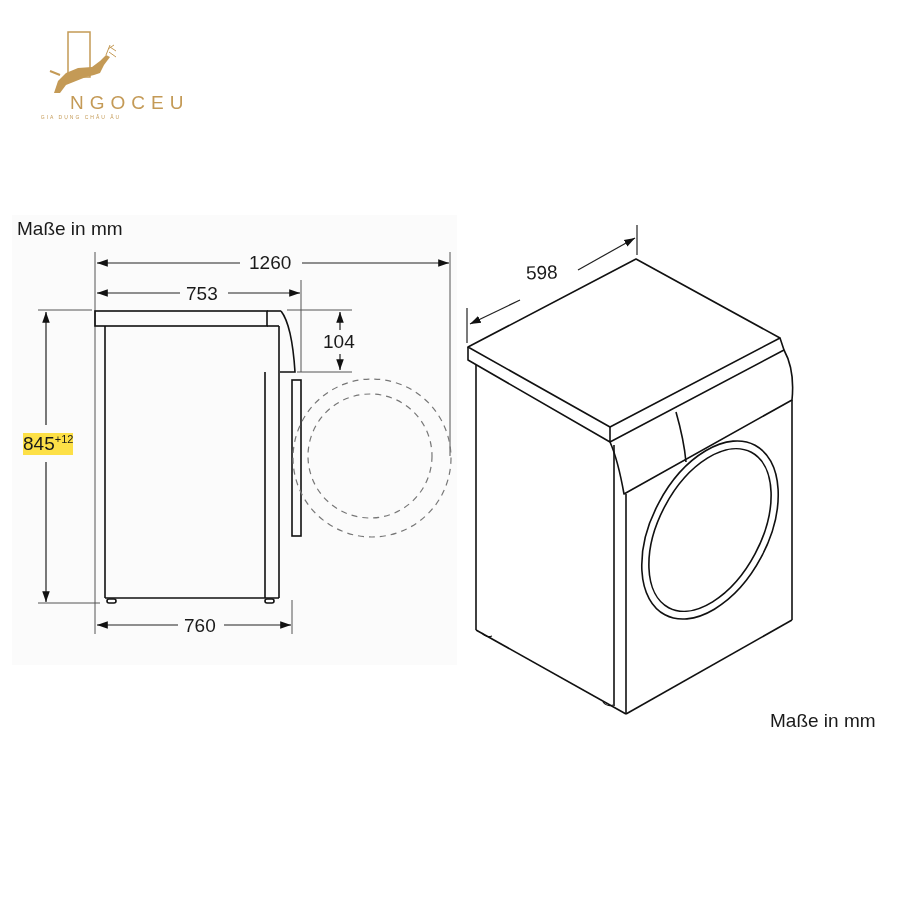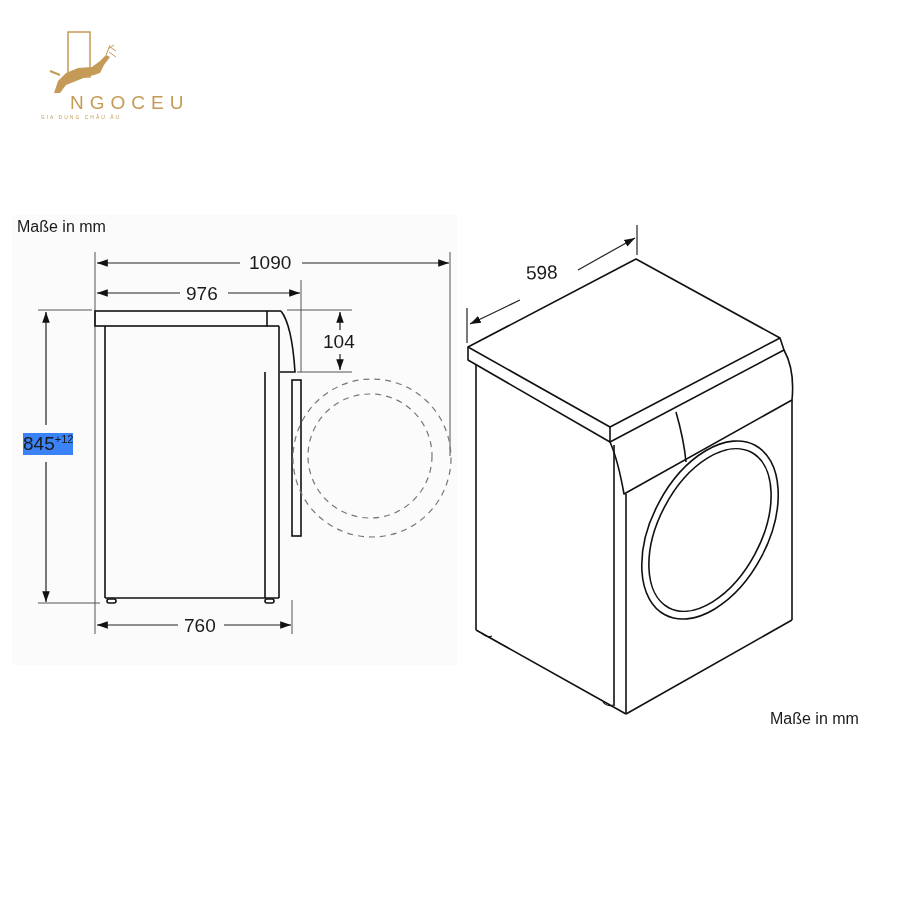--- a/index.html
+++ b/index.html
@@ -1,21 +1,21 @@
 <!DOCTYPE html>
 <html><head>
 <meta charset="utf-8">
 <style>
   html, body { margin: 0; padding: 0; background: #ffffff; }
   body { width: 900px; height: 900px; position: relative; overflow: hidden; font-family: "Liberation Sans", sans-serif; }
   .panel-bg { position: absolute; left: 12px; top: 215px; width: 445px; height: 450px; background: #fbfbfb; }
   .logo { position: absolute; left: 20px; top: 25px; width: 140px; height: 100px; }
   .brand { position: absolute; left: 22px; top: 92px; width: 118px; text-align: right; color: #c49a56; font-size: 19px; letter-spacing: 6px; font-weight: normal; margin-left: 48px; }
   .tagline { position: absolute; left: 22px; top: 114px; width: 118px; text-align: center; color: #c49a56; font-size: 5px; letter-spacing: 2px; }
-  .units { position: absolute; font-size: 16px; color: #1a1a1a; white-space: nowrap; }
+  .units { position: absolute; font-size: 19px; color: #1a1a1a; white-space: nowrap; }
   .units-left { left: 17px; top: 218px; }
   .units-right { left: 770px; top: 710px; }
   .dim { position: absolute; font-size: 19px; color: #1a1a1a; background: transparent; white-space: nowrap; }
   .dim sup { font-size: 11px; vertical-align: 7px; }
   svg.drawing { position: absolute; left: 0; top: 0; }
 </style>
 </head>
 <body>
 
 <div class="panel-bg"></div>
@@ -111,18 +111,18 @@
     <line x1="626" y1="714" x2="792" y2="620"></line>
 
     <ellipse cx="710" cy="530" rx="58" ry="96" transform="rotate(28 710 530)"></ellipse>
     <ellipse cx="710" cy="530" rx="51" ry="88" transform="rotate(28 710 530)"></ellipse>
 
     <path d="M482 633 Q486 638 492 636" stroke-width="1.2"></path>
     <path d="M603 702 Q607 707 613 705" stroke-width="1.2"></path>
   </g>
 </svg>
 
-<div class="dim" style="left:249px; top:252px;">1090</div>
-<div class="dim" style="left:186px; top:283px;">976</div>
+<div class="dim" style="left:249px; top:252px;">1260</div>
+<div class="dim" style="left:186px; top:283px;">753</div>
 <div class="dim" style="left:184px; top:615px;">760</div>
 <div class="dim" style="left:323px; top:331px;">104</div>
-<div class="dim" style="left:23px; top:433px; background:#3b82f6;"><span>845</span><sup>+12</sup></div>
+<div class="dim" style="left:23px; top:433px; background:#fde047;"><span>845</span><sup>+12</sup></div>
 <div class="dim" style="left:526px; top:262px; transform: rotate(-2deg);">598</div>
 
 </body></html>

